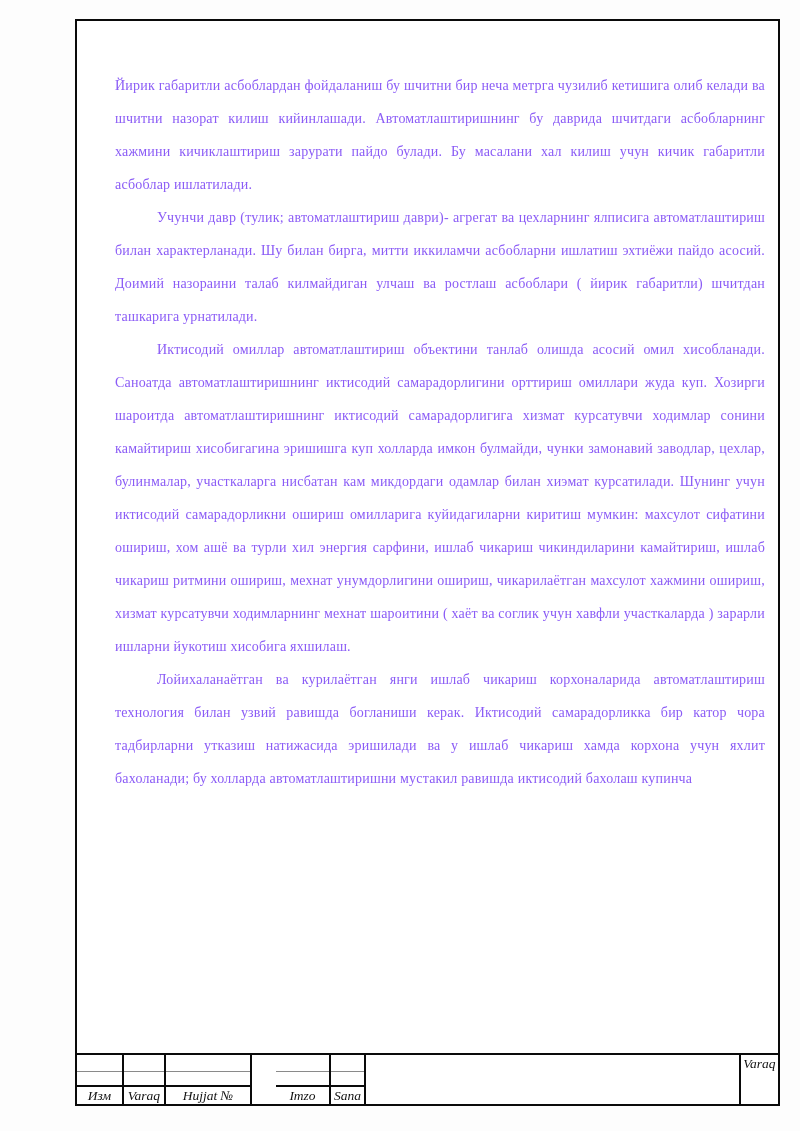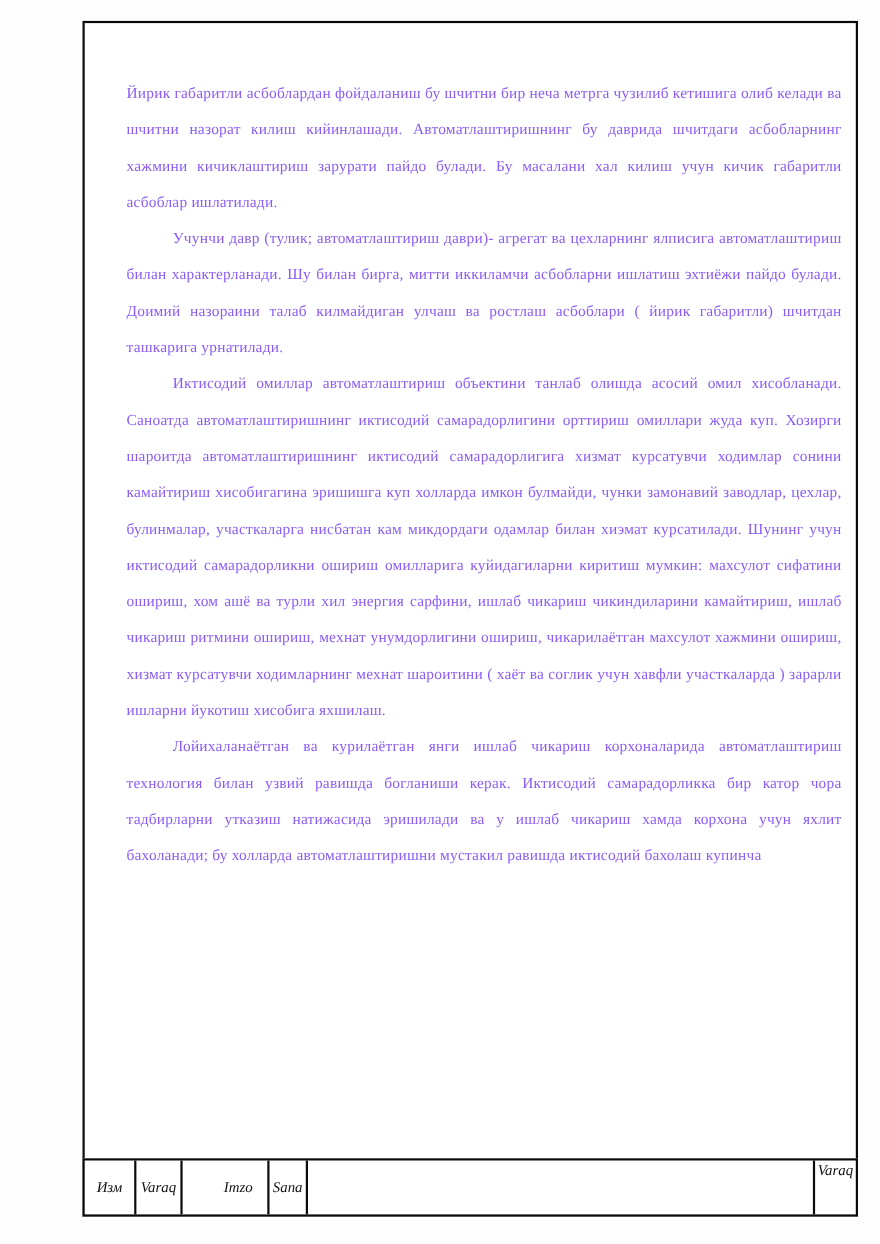--- a/index.html
+++ b/index.html
@@ -52,21 +52,21 @@
     bottom: -2px;
     height: 53px;
     border: 2px solid #0a0a0a;
     background: #ffffff;
     display: flex;
     box-sizing: border-box;
   }
   .tb-col {
     border-right: 2px solid #0a0a0a;
     display: flex;
-    flex-direction: row;
+    flex-direction: column;
     box-sizing: border-box;
   }
   .tb-col .r1 {
     height: 16px;
     border-bottom: 1px solid #8a8a8a;
   }
   .tb-col .r2 {
     height: 13px;
     border-bottom: 2px solid #0a0a0a;
   }
@@ -101,35 +101,40 @@
   }
 </style>
 </head>
 <body>
 
 <div class="canvas">
   <div class="frame">
 
     <div class="textarea">
       <p>Йирик габаритли асбоблардан фойдаланиш бу шчитни бир неча метрга чузилиб кетишига олиб келади ва шчитни назорат килиш кийинлашади. Автоматлаштиришнинг бу даврида шчитдаги асбобларнинг хажмини кичиклаштириш зарурати пайдо булади. Бу масалани хал килиш учун кичик габаритли асбоблар ишлатилади.</p>
-      <p class="indent">Учунчи давр (тулик; автоматлаштириш даври)- агрегат ва цехларнинг ялписига автоматлаштириш билан характерланади. Шу билан бирга, митти иккиламчи асбобларни ишлатиш эхтиёжи пайдо булади. Доимий назораини талаб килмайдиган улчаш ва ростлаш асбоблари ( йирик габаритли) шчитдан ташкарига урнатилади.</p>
+      <p class="indent">Учунчи давр (тулик; автоматлаштириш даври)- агрегат ва цехларнинг ялписига автоматлаштириш билан характерланади. Шу билан бирга, митти иккиламчи асбобларни ишлатиш эхтиёжи пайдо асосий. Доимий назораини талаб килмайдиган улчаш ва ростлаш асбоблари ( йирик габаритли) шчитдан ташкарига урнатилади.</p>
       <p class="indent">Иктисодий омиллар автоматлаштириш объектини танлаб олишда асосий омил хисобланади. Саноатда автоматлаштиришнинг иктисодий самарадорлигини орттириш омиллари жуда куп. Хозирги шароитда автоматлаштиришнинг иктисодий самарадорлигига хизмат курсатувчи ходимлар сонини камайтириш хисобигагина эришишга куп холларда имкон булмайди, чунки замонавий заводлар, цехлар, булинмалар, участкаларга нисбатан кам микдордаги одамлар билан хиэмат курсатилади. Шунинг учун иктисодий самарадорликни ошириш омилларига куйидагиларни киритиш мумкин: махсулот сифатини ошириш, хом ашё ва турли хил энергия сарфини, ишлаб чикариш чикиндиларини камайтириш, ишлаб чикариш ритмини ошириш, мехнат унумдорлигини ошириш, чикарилаётган махсулот хажмини ошириш, хизмат курсатувчи ходимларнинг мехнат шароитини ( хаёт ва соглик учун хавфли участкаларда ) зарарли ишларни йукотиш хисобига яхшилаш.</p>
       <p class="indent">Лойихаланаётган ва курилаётган янги ишлаб чикариш корхоналарида автоматлаштириш технология билан узвий равишда богланиши керак. Иктисодий самарадорликка бир катор чора  тадбирларни утказиш натижасида эришилади ва у ишлаб чикариш хамда корхона учун яхлит бахоланади; бу холларда автоматлаштиришни мустакил равишда иктисодий бахолаш купинча</p>
     </div>
 
     <div class="titleblock">
       <div class="tb-col w-izm">
         <div class="r1"></div>
         <div class="r2"></div>
         <div class="r3">Изм</div>
       </div>
       <div class="tb-col w-varaq">
         <div class="r1"></div>
         <div class="r2"></div>
         <div class="r3">Varaq</div>
+      </div>
+      <div class="tb-col w-hujjat">
+        <div class="r1"></div>
+        <div class="r2"></div>
+        <div class="r3">Hujjat №</div>
       </div>
       <div class="tb-col w-imzo">
         <div class="r1"></div>
         <div class="r2"></div>
         <div class="r3">Imzo</div>
       </div>
       <div class="tb-col w-sana">
         <div class="r1"></div>
         <div class="r2"></div>
         <div class="r3">Sana</div>

